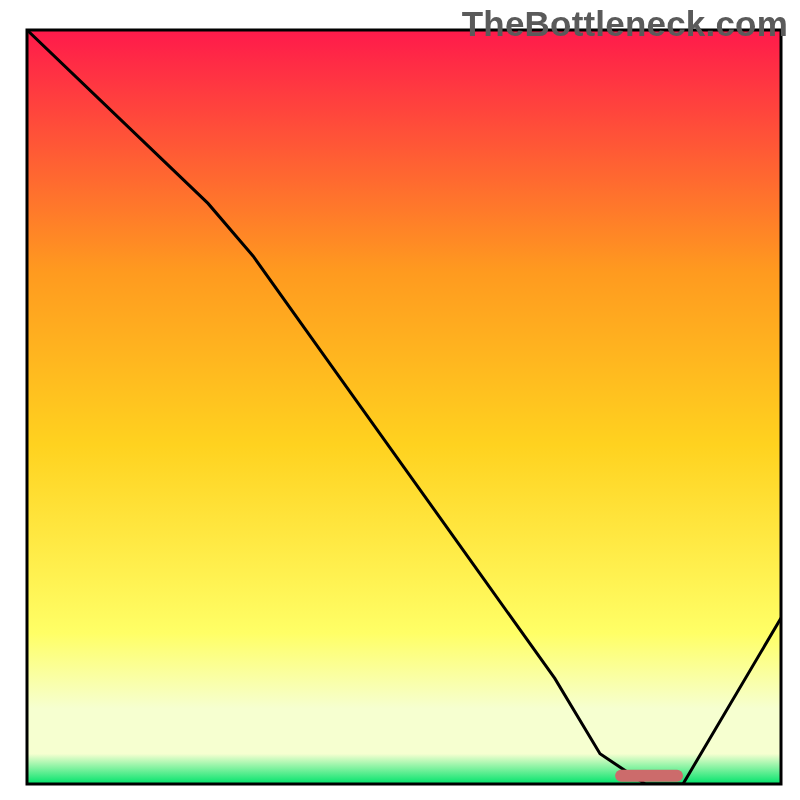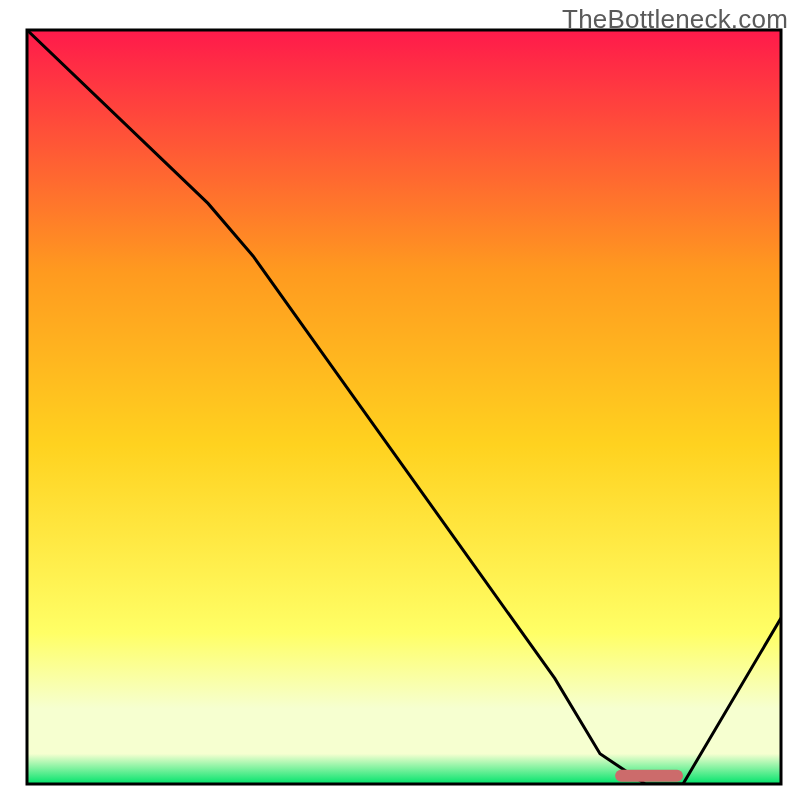--- a/index.html
+++ b/index.html
@@ -12,22 +12,22 @@
   }
   .container {
     position: relative;
     width: 800px;
     height: 800px;
   }
   .watermark {
     position: absolute;
     top: 4px;
     right: 12px;
-    font-size: 26px;
-    font-weight: 400;
+    font-size: 35px;
+    font-weight: 700;
     color: #5a5a5a;
     letter-spacing: 0.2px;
     z-index: 10;
     user-select: none;
   }
   svg.plot {
     position: absolute;
     left: 0;
     top: 0;
     width: 800px;

